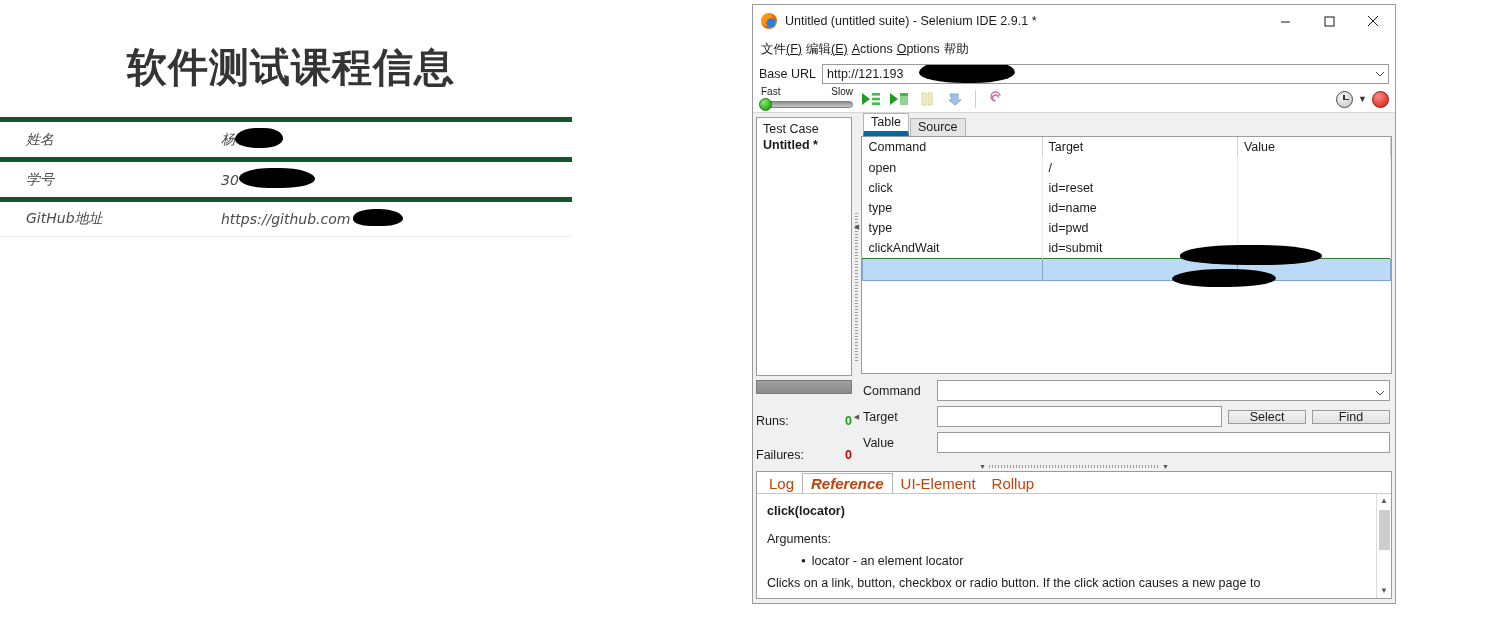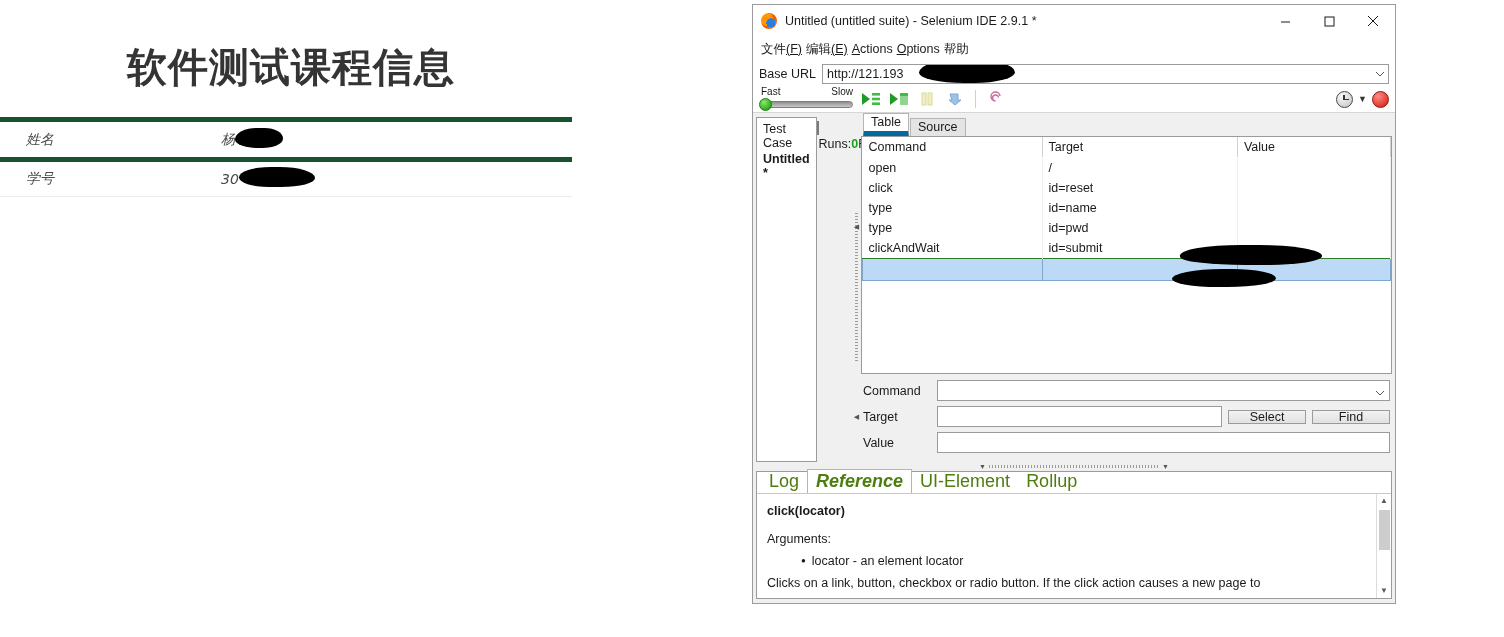--- a/index.html
+++ b/index.html
@@ -169,21 +169,21 @@
   .clock-icon::after  { width:5px; height:1.5px; left:6.5px; top:7px; }
   .record-dot {
     width:17px; height:17px; border-radius:50%;
     background:radial-gradient(circle at 35% 28%, #ff8a80, #e03a2f 70%, #9c1b13);
     border:1px solid #8d1a12;
   }
   .caret-small { font-size:9px; color:#333; }
 
   
   .ide-body { flex:1 1 auto; display:flex; min-height:0; background:#f0f0f0; padding:0 3px; }
-  .left-pane { width:96px; display:flex; flex-direction:row; flex:0 0 auto; padding-top:4px; }
+  .left-pane { width:96px; display:flex; flex-direction:column; flex:0 0 auto; padding-top:4px; }
   .testcase-box {
     flex:1 1 auto;
     border:1px solid #9b9b9b; background:#fff;
     padding:4px 6px; font-size:12.5px; color:#1a1a1a;
     min-height:0;
   }
   .tc-header { margin-bottom:2px; }
   .tc-item { font-weight:bold; }
   .progress-bar {
     height:14px; margin-top:4px;
@@ -274,21 +274,21 @@
   }
   .hsplit .harrow { font-size:7px; color:#555; }
 
   
   .bottom-panel {
     flex:0 0 auto; height:128px; margin:0 3px 4px 3px;
     border:1px solid #9b9b9b; background:#fff;
     display:flex; flex-direction:column;
   }
   .bp-tabs { display:flex; align-items:flex-end; height:21px; padding-left:4px; padding-top:3px; background:#fff; }
-  .bp-tab { font-size:18px; padding:1px 8px; color:#4d7c0f; }
+  .bp-tab { font-size:15px; padding:1px 8px; color:#c2410c; }
   .bp-tab.active { font-weight:bold; border:1px solid #b5b5b5; border-bottom:none; background:#fff;font-style:italic; }
   .bp-content {
     flex:1 1 auto; border-top:1px solid #c8c8c8; display:flex; min-height:0;
   }
   .bp-text {
     flex:1 1 auto; padding:7px 10px; font-size:12.5px; color:#1a1a1a;
     line-height:1.75; overflow:hidden;
   }
   .bp-sig { font-weight:bold; }
   .bp-args { margin-top:6px; }
@@ -320,20 +320,27 @@
     </div>
 
     <div class="info-row">
       <div class="info-label">学号</div>
       <div class="info-value">
         <span>30</span>
         <span class="blob blob-sid"></span>
       </div>
     </div>
 
+    <div class="info-row">
+      <div class="info-label">GitHub地址</div>
+      <div class="info-value">
+        <span>https://github.com</span>
+        <span class="blob blob-gh"></span>
+      </div>
+    </div>
 
   </div>
 </div>
 
 <div id="selenium-window">
 
   <div class="titlebar">
     <div class="ff-icon"></div>
     <div class="title-text">Untitled (untitled suite) - Selenium IDE 2.9.1 *</div>
     <div class="win-btn">

